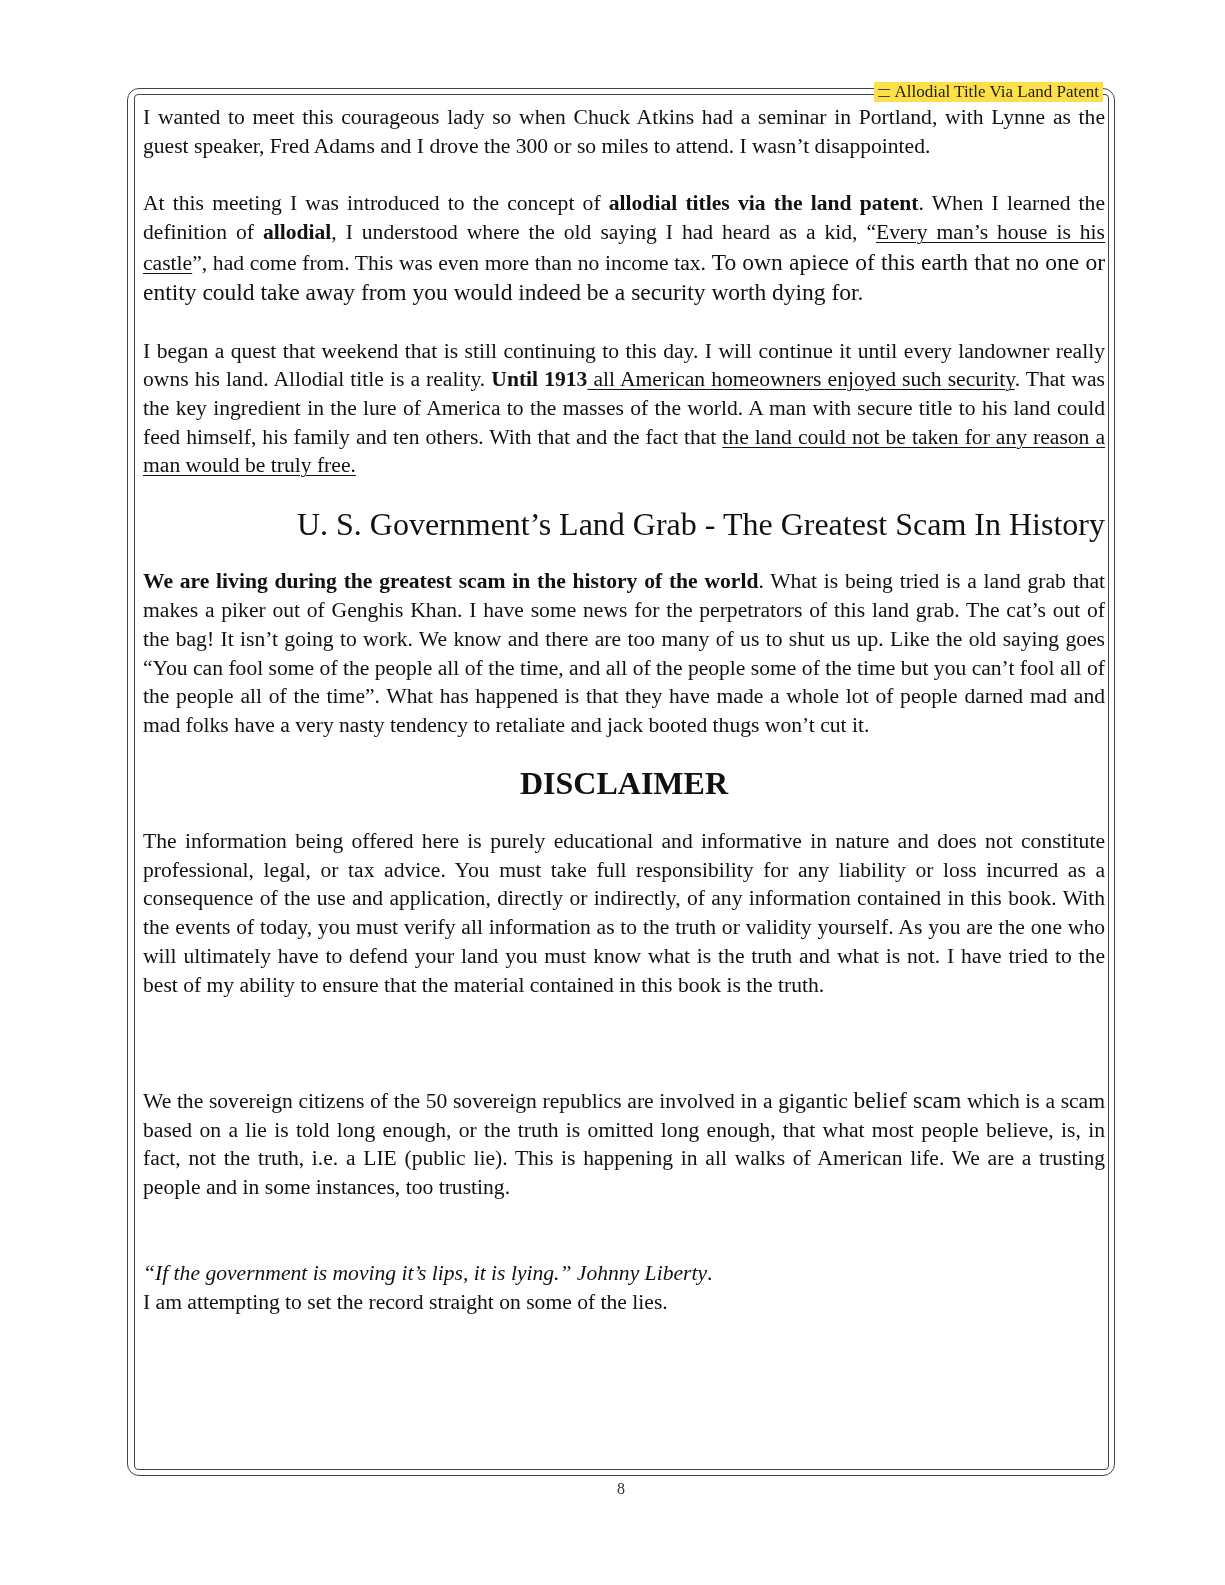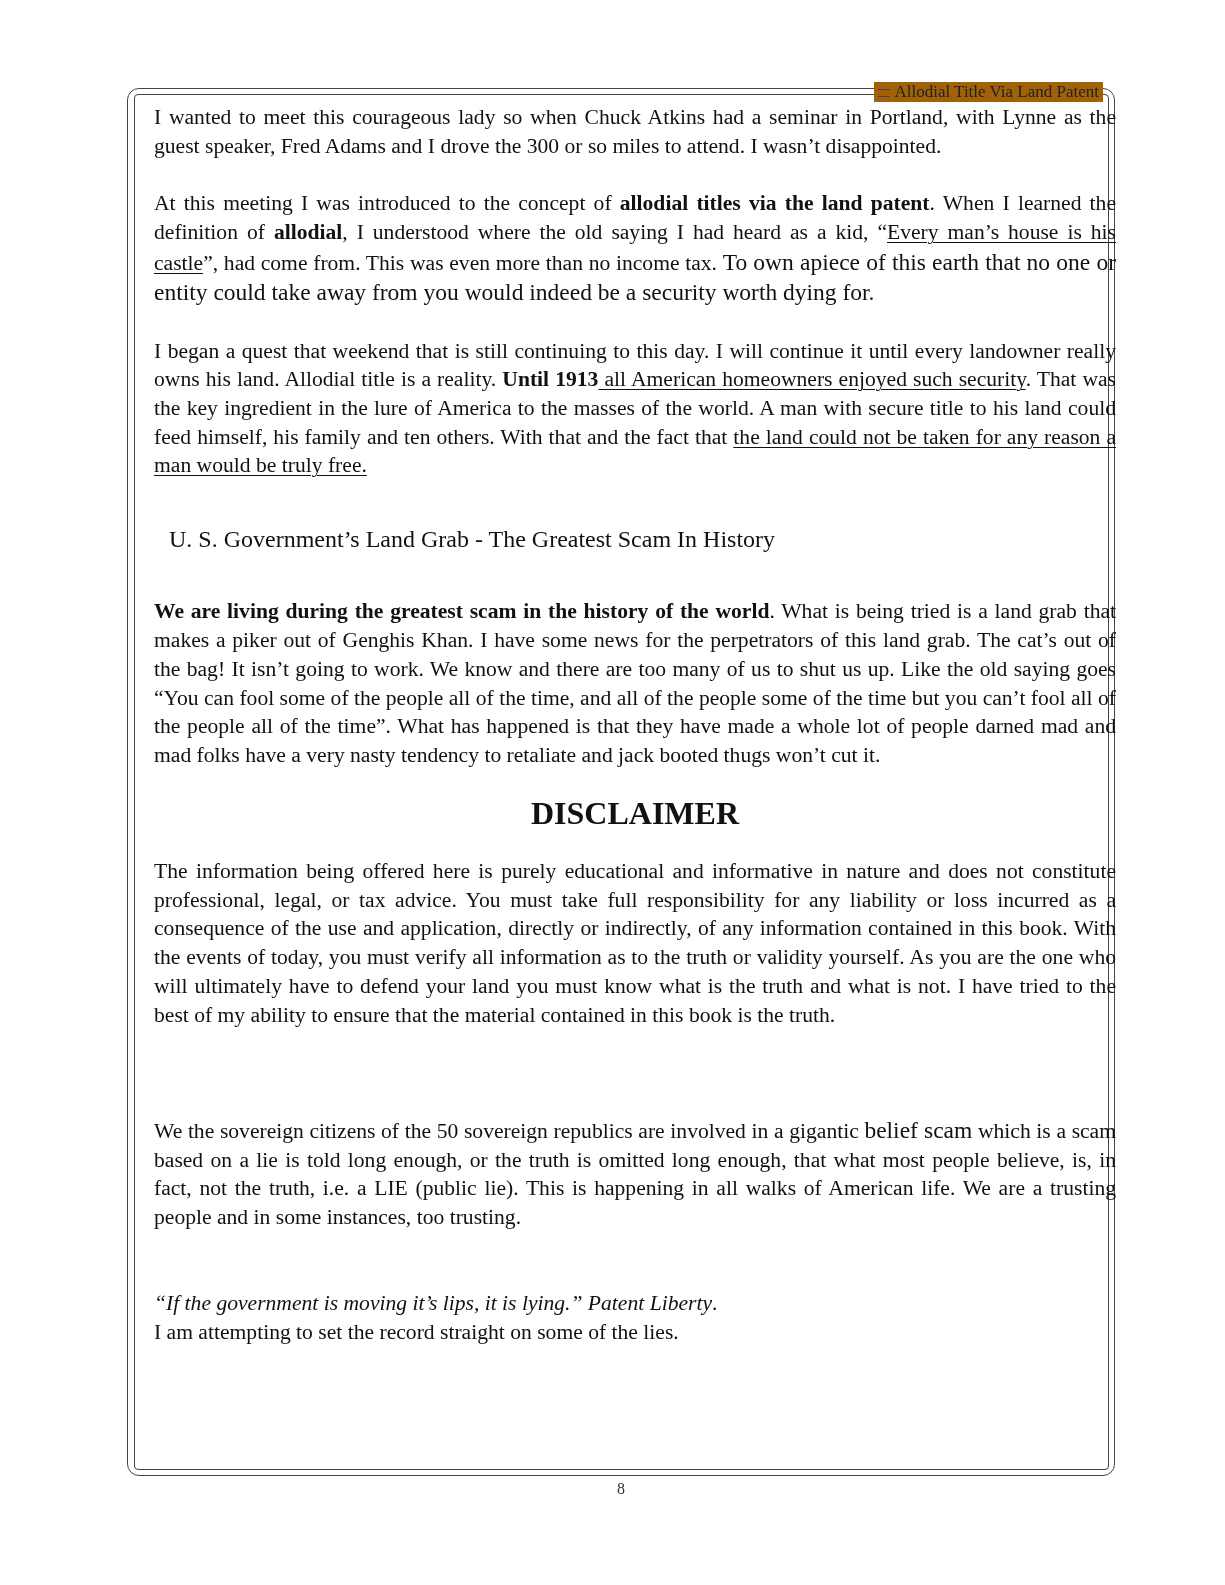--- a/index.html
+++ b/index.html
@@ -34,39 +34,39 @@
       height: 1376px;
       border: 1.4px solid #444;
       border-radius: 4px;
       box-sizing: border-box;
     }
     
     .running-header {
       position: absolute;
       top: 82px;
       right: 122px;
-      background: #a16207;
+      background: #fde047;
       padding: 0 4px 0 4px;
       font-size: 17px;
       line-height: 20px;
       color: #222;
       white-space: nowrap;
     }
     .running-header .rule-lines {
       display: inline-block;
       width: 12px;
       height: 6px;
       border-top: 1.4px solid #444;
       border-bottom: 1.4px solid #444;
       vertical-align: middle;
       margin-right: 4px;
     }
     .content {
       position: absolute;
-      left: 154px;
+      left: 143px;
       top: 103px;
       width: 962px;
       font-size: 21.6px;
       line-height: 28.7px;
     }
     .para {
       margin: 0;
       text-align: justify;
       text-align-last: left;
     }
@@ -74,23 +74,23 @@
     .gap-2 { height: 57px; }
     .bold { font-weight: bold; }
     .italic { font-style: italic; }
     .underline { text-decoration: underline; text-underline-offset: 3px; text-decoration-thickness: 1px; }
     .big-bold {
       font-weight: normal;
       font-size: 23.5px;
       line-height: 30px;
     }
     .section-title {
-      text-align: left;
-      margin: 15px;
-      font-size: 24px;
+      text-align: right;
+      margin: 0;
+      font-size: 32px;
       line-height: 30px;
       font-weight: normal;
     }
     .section-heading {
       text-align: center;
       margin: 0;
       font-size: 32px;
       line-height: 30px;
       font-weight: bold;
     }
@@ -134,17 +134,17 @@
   <div class="gap-1"></div>
 
   <p class="para"><span>The information being offered here is purely educational and informative in nature and does not constitute professional, legal, or tax advice. You must take full responsibility for any liability or loss incurred as a consequence of the use and application, directly or indirectly, of any information contained in this book. With the events of today, you must verify all information as to the truth or validity yourself. As you are the one who will ultimately have to defend your land you must know what is the truth and what is not. I have tried to the best of my ability to ensure that the material contained in this book is the truth.</span></p>
   <div class="gap-2"></div>
 
   <div class="gap-1"></div>
 
   <p class="para"><span>We the sovereign citizens of the 50 sovereign republics are involved in a gigantic </span><span class="big-bold">belief scam</span><span> which is a scam based on a lie is told long enough, or the truth is omitted long enough, that what most people believe, is, in fact, not the truth, i.e. a LIE (public lie). This is happening in all walks of American life. We are a trusting people and in some instances, too trusting.</span></p>
   <div class="gap-2"></div>
 
-  <p class="para"><span class="italic">“If the government is moving it’s lips, it is lying.” Patent Liberty</span><span>.</span></p>
+  <p class="para"><span class="italic">“If the government is moving it’s lips, it is lying.” Johnny Liberty</span><span>.</span></p>
   <p class="para"><span>I am attempting to set the record straight on some of the lies.</span></p>
 </div>
 
 <div class="page-number">8</div>
 
 </body></html>

